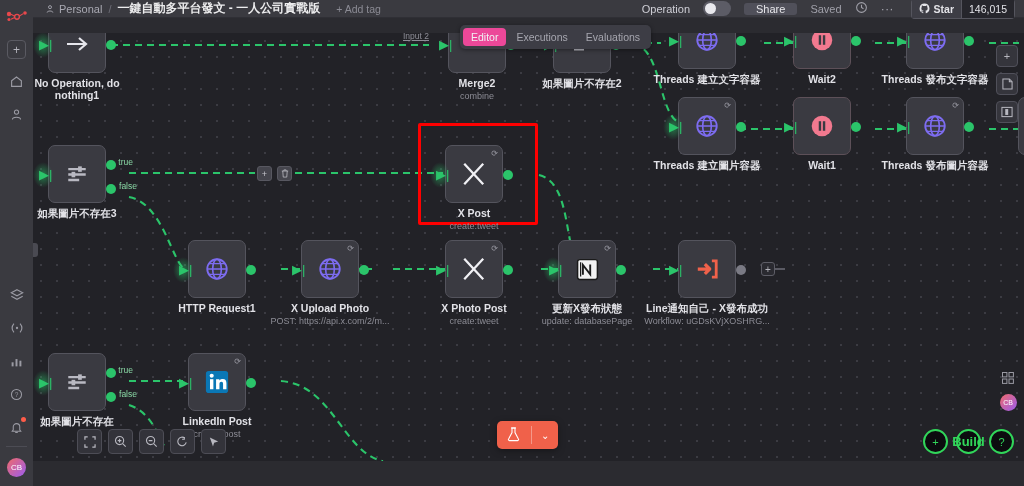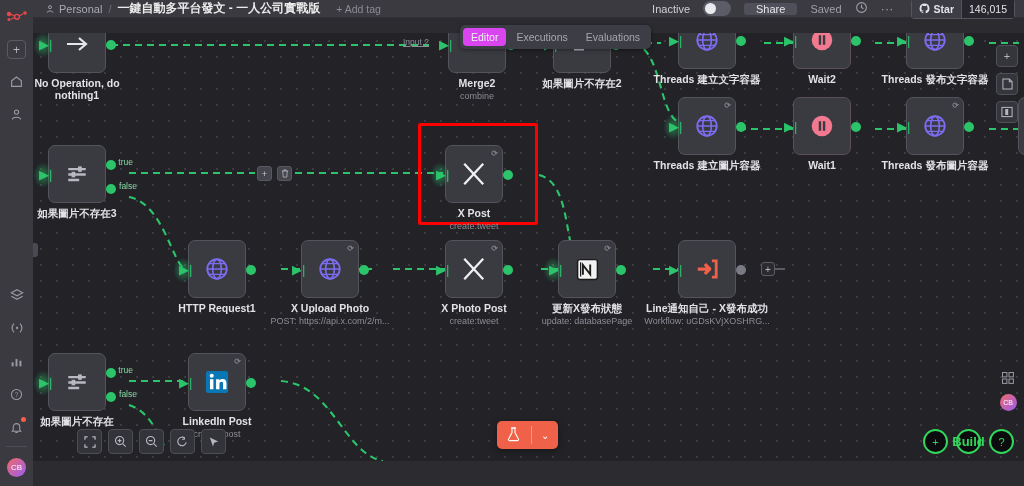--- a/index.html
+++ b/index.html
@@ -64,21 +64,21 @@
   .gh-left { background: #3d3d45; color: #e3e3e8; padding: 3px 7px; display: flex; align-items: center; gap: 4px; border:1px solid #55555e; border-right:none;font-weight:bold; }
   .gh-right { background: #26262c; color: #e3e3e8; padding: 3px 7px; display: flex; align-items: center; border:1px solid #55555e; }
 
   
   .tabbar {
     position: absolute; left: 460px; top: 25px;
     background: #3d3d45; border-radius: 5px; display: flex; gap: 2px; padding: 3px;
     z-index: 30; box-shadow: 0 1px 4px rgba(0,0,0,.4);
   }
   .tab { font-size: 10.5px; color: #a6a6af; padding: 3px 8px; border-radius: 4px; white-space: nowrap; }
-  .tab.active { background: #d946ef; color: #f0f0f3; }
+  .tab.active { background: #ec4899; color: #f0f0f3; }
 
   
   .canvas {
     position: absolute; left: 33px; top: 33px; right: 0; bottom: 25px;
     background-color: #222227;
     background-image: radial-gradient(circle, #3b3b42 1px, transparent 1px);
     background-size: 16px 16px;
     overflow: hidden;
   }
   .collapse-handle {
@@ -266,21 +266,21 @@
             <circle cx="8" cy="5" r="2.4" fill="none" stroke="#a9a9b2" stroke-width="1.4"></circle>
             <path d="M3.4 13.6 C3.4 10.4 12.6 10.4 12.6 13.6" fill="none" stroke="#a9a9b2" stroke-width="1.4"></path>
           </svg>
         <span>Personal</span>
       </span>
       <span class="crumb-sep">/</span>
       <span class="crumb-title">一鍵自動多平台發文 - 一人公司實戰版</span>
       <span class="add-tag">+ Add tag</span>
     </div>
     <div class="hdr-right">
-      <span class="inactive-label">Inactive</span>
+      <span class="inactive-label">Operation</span>
       <span class="toggle">
           <span class="toggle-knob"></span>
         </span>
       <span class="btn-share">Share</span>
       <span class="saved-txt">Saved</span>
       <span class="hdr-ico">
         <svg width="13" height="13" viewBox="0 0 16 16">
             <circle cx="8" cy="8" r="6" fill="none" stroke="#a0a0a9" stroke-width="1.3"></circle>
             <path d="M8 4.6 V8 L10.4 9.6" fill="none" stroke="#a0a0a9" stroke-width="1.3"></path>
           </svg>
@@ -354,21 +354,21 @@
             <path d="M3 10 H21 M15 4 L22 10 L15 16" stroke="#e6e6ec" stroke-width="2.2" fill="none"></path>
           </svg>
         <span class="port-out"></span>
       </div>
       <div class="node-label two">No Operation, do nothing1</div>
     </div>
 
     <div class="node" style="left:415px; top:-18px;">
       <div class="node-box">
         <span class="port-in">▶|</span>
-        <span class="port-tag" style="left:-46px; top:21px; color:#8d8d96;text-decoration:underline;">Input 2</span>
+        <span class="port-tag" style="left:-46px; top:15px; color:#8d8d96;text-decoration:underline;">Input 2</span>
         <svg width="22" height="22" viewBox="0 0 22 22">
             <path d="M3 7 H19 M3 15 H19" stroke="#b9b9c2" stroke-width="2" fill="none"></path>
           </svg>
         <span class="port-out"></span>
       </div>
       <div class="node-label">Merge2</div>
       <div class="node-sub">combine</div>
     </div>
 
     <div class="node" style="left:520px; top:-18px;">

